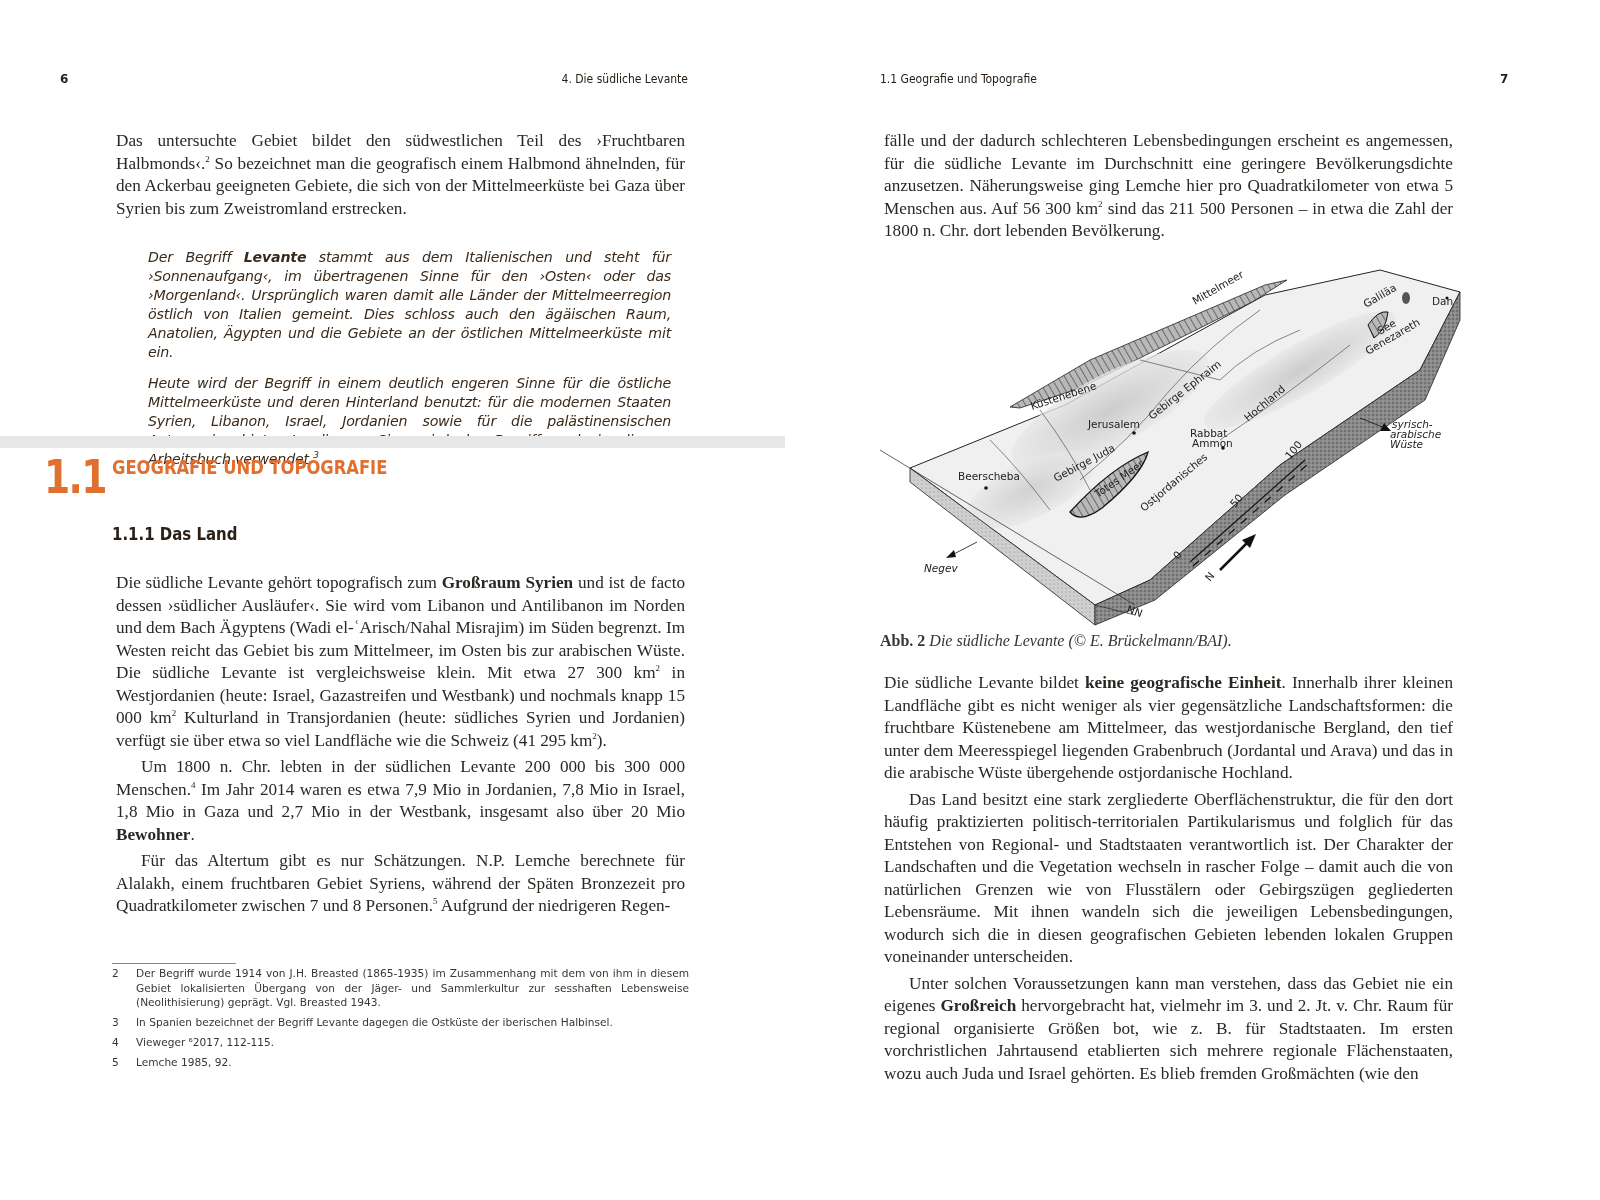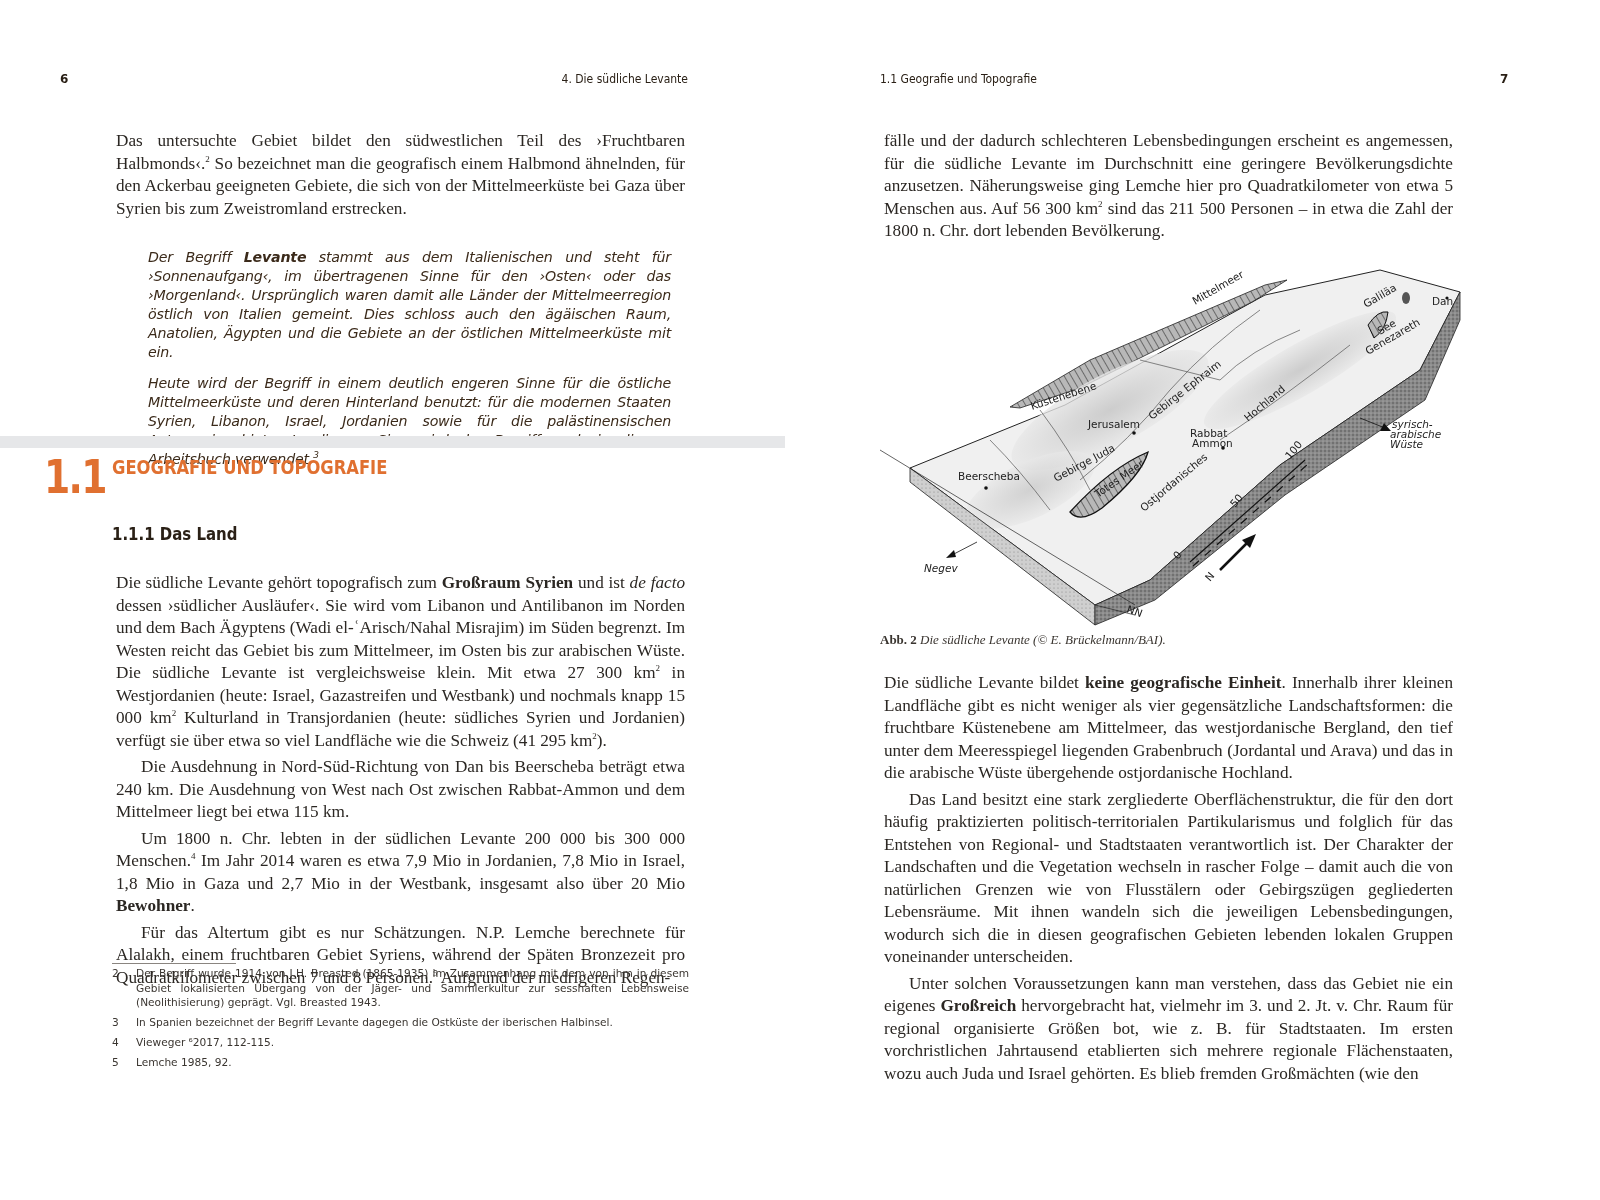--- a/index.html
+++ b/index.html
@@ -8,39 +8,39 @@
   .page-left { left:0; width:800px; }
   .page-right { left:800px; width:800px; }
 
   .running-head { position:absolute; top:72px; font-family:"DejaVu Sans Condensed","DejaVu Sans", sans-serif; font-size:12px; color:#2a2016; }
   .folio { position:absolute; top:72px; font-family:"DejaVu Sans", sans-serif; font-weight:bold; font-size:12px; color:#2a2016; }
 
   .body-text { font-family:"Liberation Serif", serif; font-size:17.2px; line-height:22.5px; color:#2b2723; text-align:justify; margin:0; }
   .body-text p { margin:4px; }
   .indent { text-indent:25px; }
   .bold { font-weight:bold; }
-  .ital { font-style:italic; }
+  .ital { }
   sup { font-size:9px; line-height:0; vertical-align:super; }
 
   .infobox { position:absolute; left:137px; top:237px; width:545px; font-family:"DejaVu Sans", sans-serif; font-style:italic; font-size:14.2px; line-height:19.1px; color:#3b2a1a; text-align:justify; letter-spacing:-0.2px; }
   .infobox p { margin:11px; }
 
   .band { position:absolute; left:0; top:436px; width:785px; height:12px; background:#e6e7e9; }
   .sec-num { position:absolute; left:44px; top:450px; font-family:"DejaVu Sans", sans-serif; font-weight:bold; font-size:46px; color:#e07030; letter-spacing:-2px; transform:scaleX(0.82); transform-origin:left top; }
   .sec-title { position:absolute; left:112px; top:456px; font-family:"DejaVu Sans", sans-serif; font-weight:bold; font-size:19px; color:#e07030; transform:scaleX(0.86); transform-origin:left top; }
   .subsec { position:absolute; left:112px; top:524px; font-family:"DejaVu Sans", sans-serif; font-weight:bold; font-size:17px; color:#2a2016; transform:scaleX(0.88); transform-origin:left top; }
 
   .fn-rule { position:absolute; left:112px; top:963px; width:124px; height:1px; background:#8a8580; }
   .footnotes { position:absolute; left:112px; top:966px; width:577px; font-family:"DejaVu Sans", sans-serif; font-size:10.6px; line-height:14.7px; color:#3a3530; }
   .fn { display:flex; margin-bottom:5px; }
   .fn-num { width:24px; flex:none; }
   .fn-text { flex:1; text-align:justify; }
 
   .figure { position:absolute; left:880px; top:250px; width:620px; height:380px; }
-  .caption { position:absolute; left:880px; top:632px; font-family:"Liberation Serif", serif; font-size:13px; color:#3a3530; }
+  .caption { position:absolute; left:880px; top:632px; font-family:"Liberation Serif", serif; font-size:16px; color:#3a3530; }
   .caption .lbl { font-weight:bold; }
   .caption .txt { font-style:italic; }
   .map-label { font-family:"DejaVu Sans", sans-serif; font-size:10.5px; fill:#222; }
   .map-label-it { font-family:"DejaVu Sans", sans-serif; font-size:10.5px; font-style:italic; fill:#222; }
 </style>
 </head>
 <body>
 
 <div class="page page-left">
   <div class="folio" style="left:60px;">6</div>
@@ -55,21 +55,20 @@
     <p><span>Heute wird der Begriff in einem deutlich engeren Sinne für die östliche Mittelmeerküste und deren Hinterland benutzt: für die modernen Staaten Syrien, Libanon, Israel, Jordanien sowie für die palästinensischen Autonomiegebiete. In diesem Sinn wird der Begriff auch in diesem Arbeitsbuch verwendet.</span><sup>3</sup></p>
   </div>
 
   <div class="band"></div>
   <div class="sec-num">1.1</div>
   <div class="sec-title">GEOGRAFIE UND TOPOGRAFIE</div>
   <div class="subsec">1.1.1 Das Land</div>
 
   <div class="body-text" style="position:absolute; left:112px; top:568px; width:577px;">
     <p><span>Die südliche Levante gehört topografisch zum </span><span class="bold">Großraum Syrien</span><span> und ist </span><span class="ital">de facto</span><span> dessen ›südlicher Ausläufer‹. Sie wird vom Libanon und Antilibanon im Norden und dem Bach Ägyptens (Wadi el-ʿArisch/Nahal Misrajim) im Süden begrenzt. Im Westen reicht das Gebiet bis zum Mittelmeer, im Osten bis zur arabischen Wüste. Die südliche Levante ist vergleichsweise klein. Mit etwa 27 300 km</span><sup>2</sup><span> in Westjordanien (heute: Israel, Gazastreifen und Westbank) und nochmals knapp 15 000 km</span><sup>2</sup><span> Kulturland in Transjordanien (heute: südliches Syrien und Jordanien) verfügt sie über etwa so viel Landfläche wie die Schweiz (41 295 km</span><sup>2</sup><span>).</span></p>
-    <p class="indent">Die Ausdehnung in Nord-Süd-Richtung von Dan bis Beerscheba beträgt etwa 240 km. Die Ausdehnung von West nach Ost zwischen Rabbat-Ammon und dem Mittelmeer liegt bei etwa 115 km.</p>
     <p class="indent"><span>Um 1800 n. Chr. lebten in der südlichen Levante 200 000 bis 300 000 Menschen.</span><sup>4</sup><span> Im Jahr 2014 waren es etwa 7,9 Mio in Jordanien, 7,8 Mio in Israel, 1,8 Mio in Gaza und 2,7 Mio in der Westbank, insgesamt also über 20 Mio </span><span class="bold">Bewohner</span><span>.</span></p>
     <p class="indent"><span>Für das Altertum gibt es nur Schätzungen. N.P. Lemche berechnete für Alalakh, einem fruchtbaren Gebiet Syriens, während der Späten Bronzezeit pro Quadratkilometer zwischen 7 und 8 Personen.</span><sup>5</sup><span> Aufgrund der niedrigeren Regen-</span></p>
   </div>
 
   <div class="fn-rule"></div>
   <div class="footnotes">
     <div class="fn">
         <span class="fn-num">2</span>
         <span class="fn-text">Der Begriff wurde 1914 von J.H. Breasted (1865-1935) im Zusammenhang mit dem von ihm in diesem Gebiet lokalisierten Übergang von der Jäger- und Sammlerkultur zur sesshaften Lebensweise (Neolithisierung) geprägt. Vgl. Breasted 1943.</span>
       </div>

